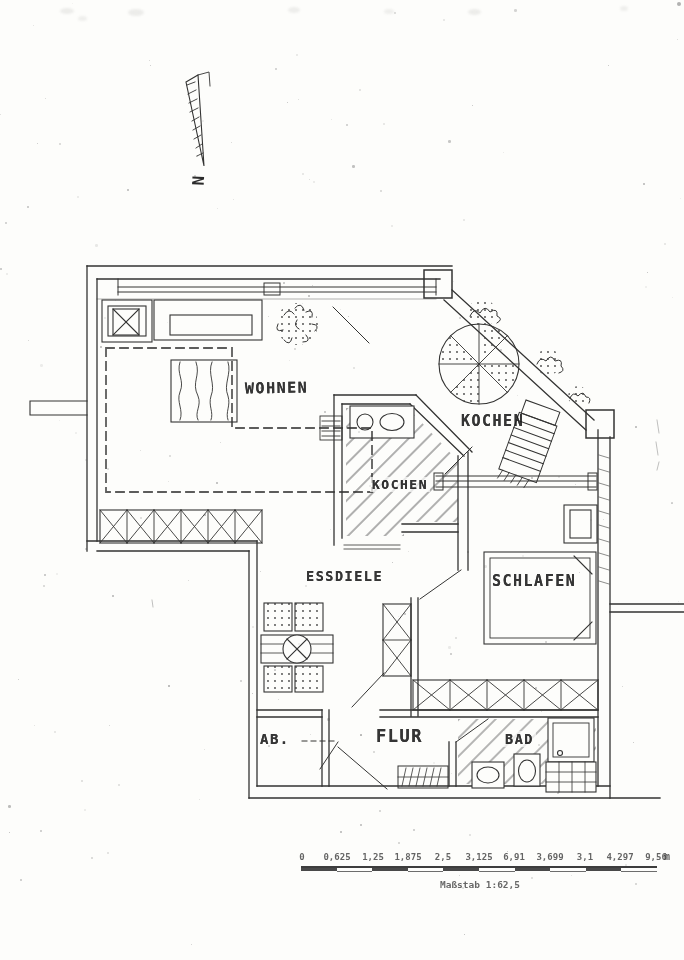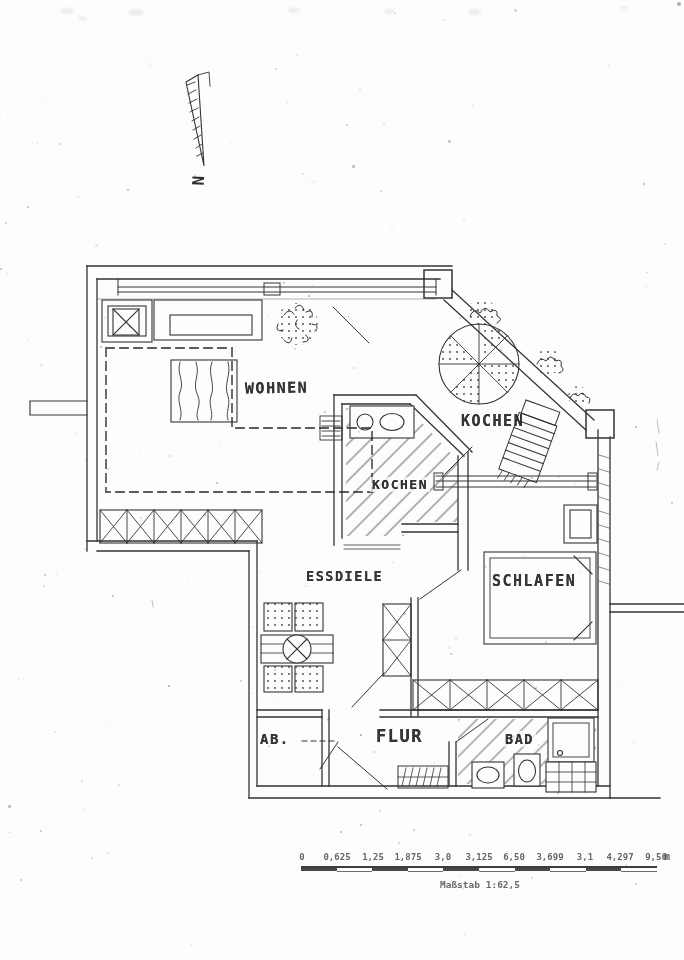--- a/index.html
+++ b/index.html
@@ -236,23 +236,23 @@
 <div class="room-label" style="left:376px;top:726px;font-size:17px;">FLUR</div>
 <div class="room-label on-hatch" style="left:503px;top:731px;font-size:13.5px;">BAD</div>
 
 <div class="north-n">N</div>
 
 <div>
   <span class="tick" style="left:302px">0</span>
   <span class="tick" style="left:337px">0,625</span>
   <span class="tick" style="left:373px">1,25</span>
   <span class="tick" style="left:408px">1,875</span>
-  <span class="tick" style="left:443px">3,0</span>
+  <span class="tick" style="left:443px">2,5</span>
   <span class="tick" style="left:479px">3,125</span>
-  <span class="tick" style="left:514px">6,50</span>
+  <span class="tick" style="left:514px">6,91</span>
   <span class="tick" style="left:550px">3,699</span>
   <span class="tick" style="left:585px">3,1</span>
   <span class="tick" style="left:620px">4,297</span>
   <span class="tick" style="left:656px">9,56</span>
   <span class="unit">m</span>
   <div class="bar">
     <div class="seg"></div>
         <div class="seg"></div>
         <div class="seg"></div>
         <div class="seg"></div>

